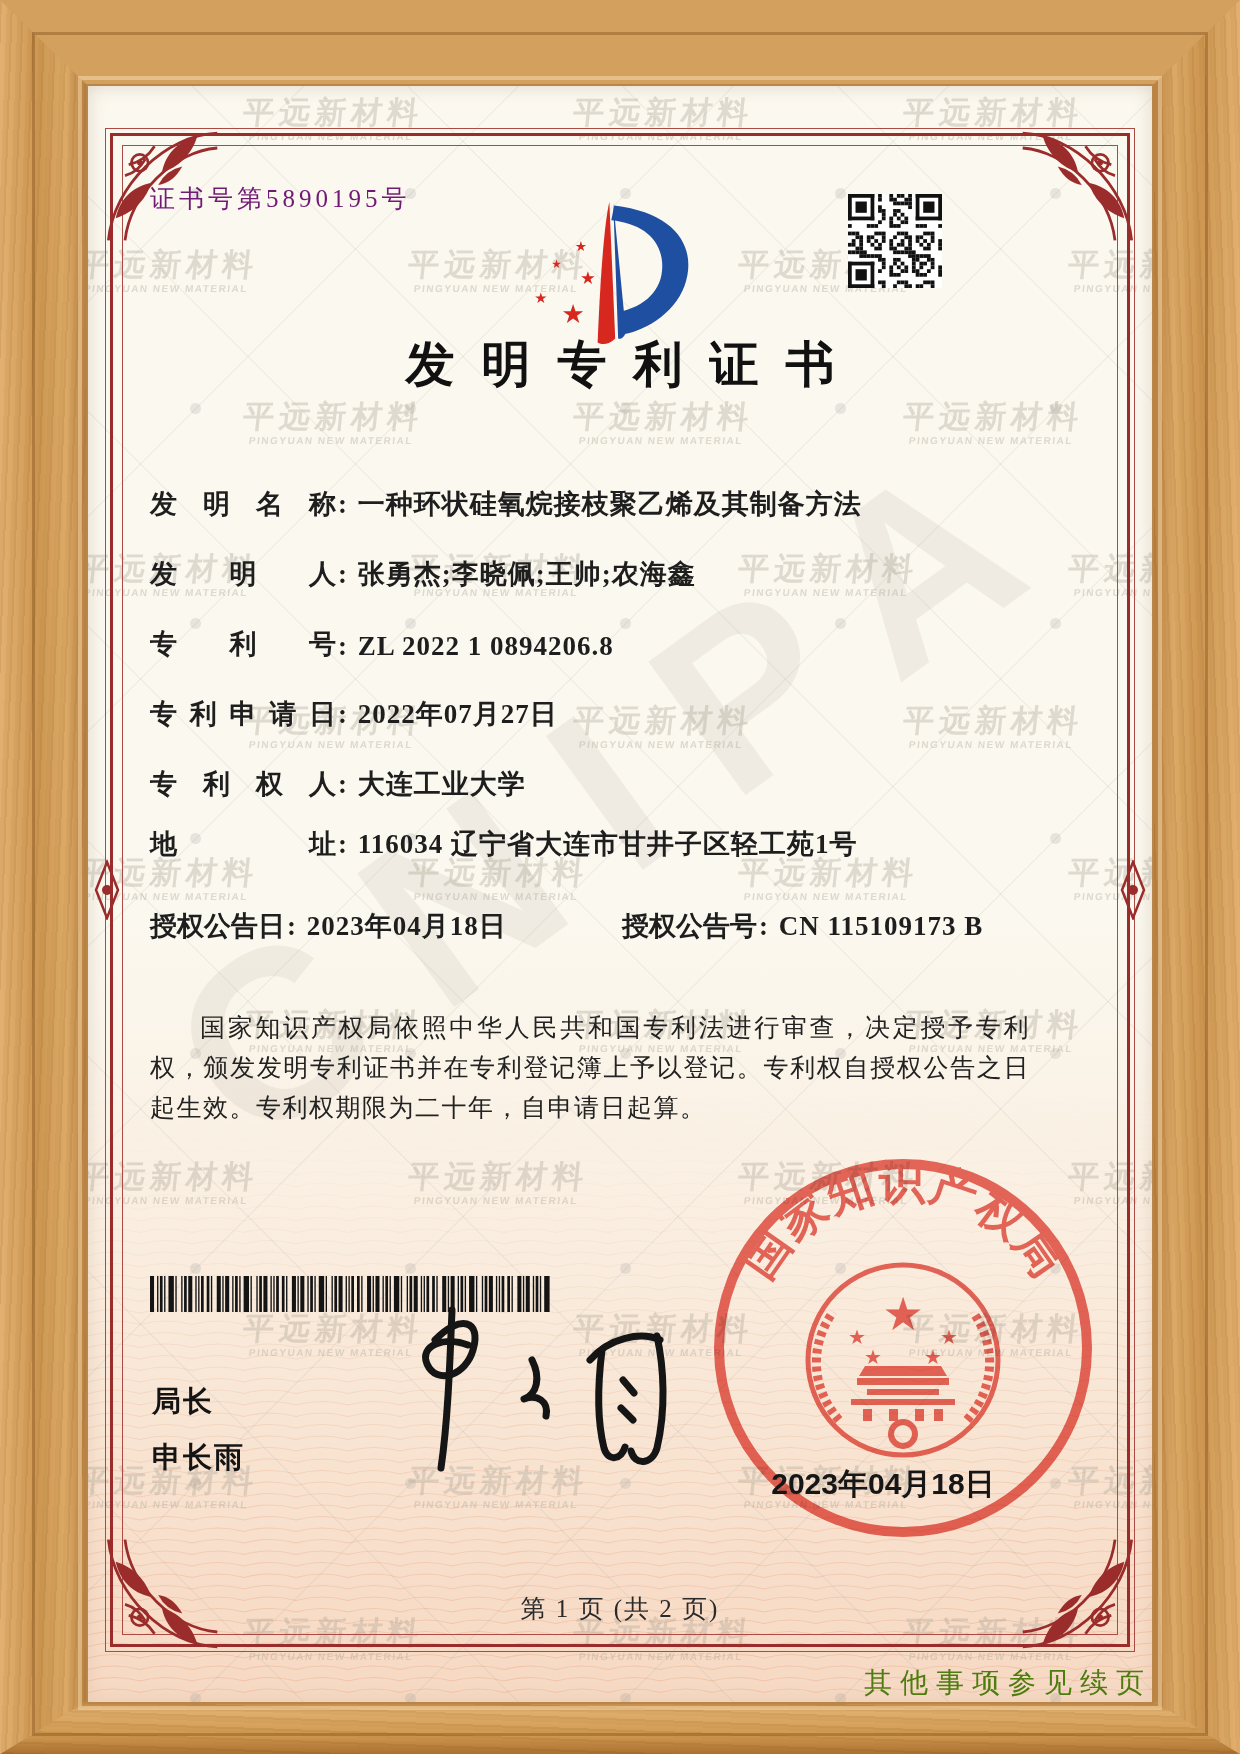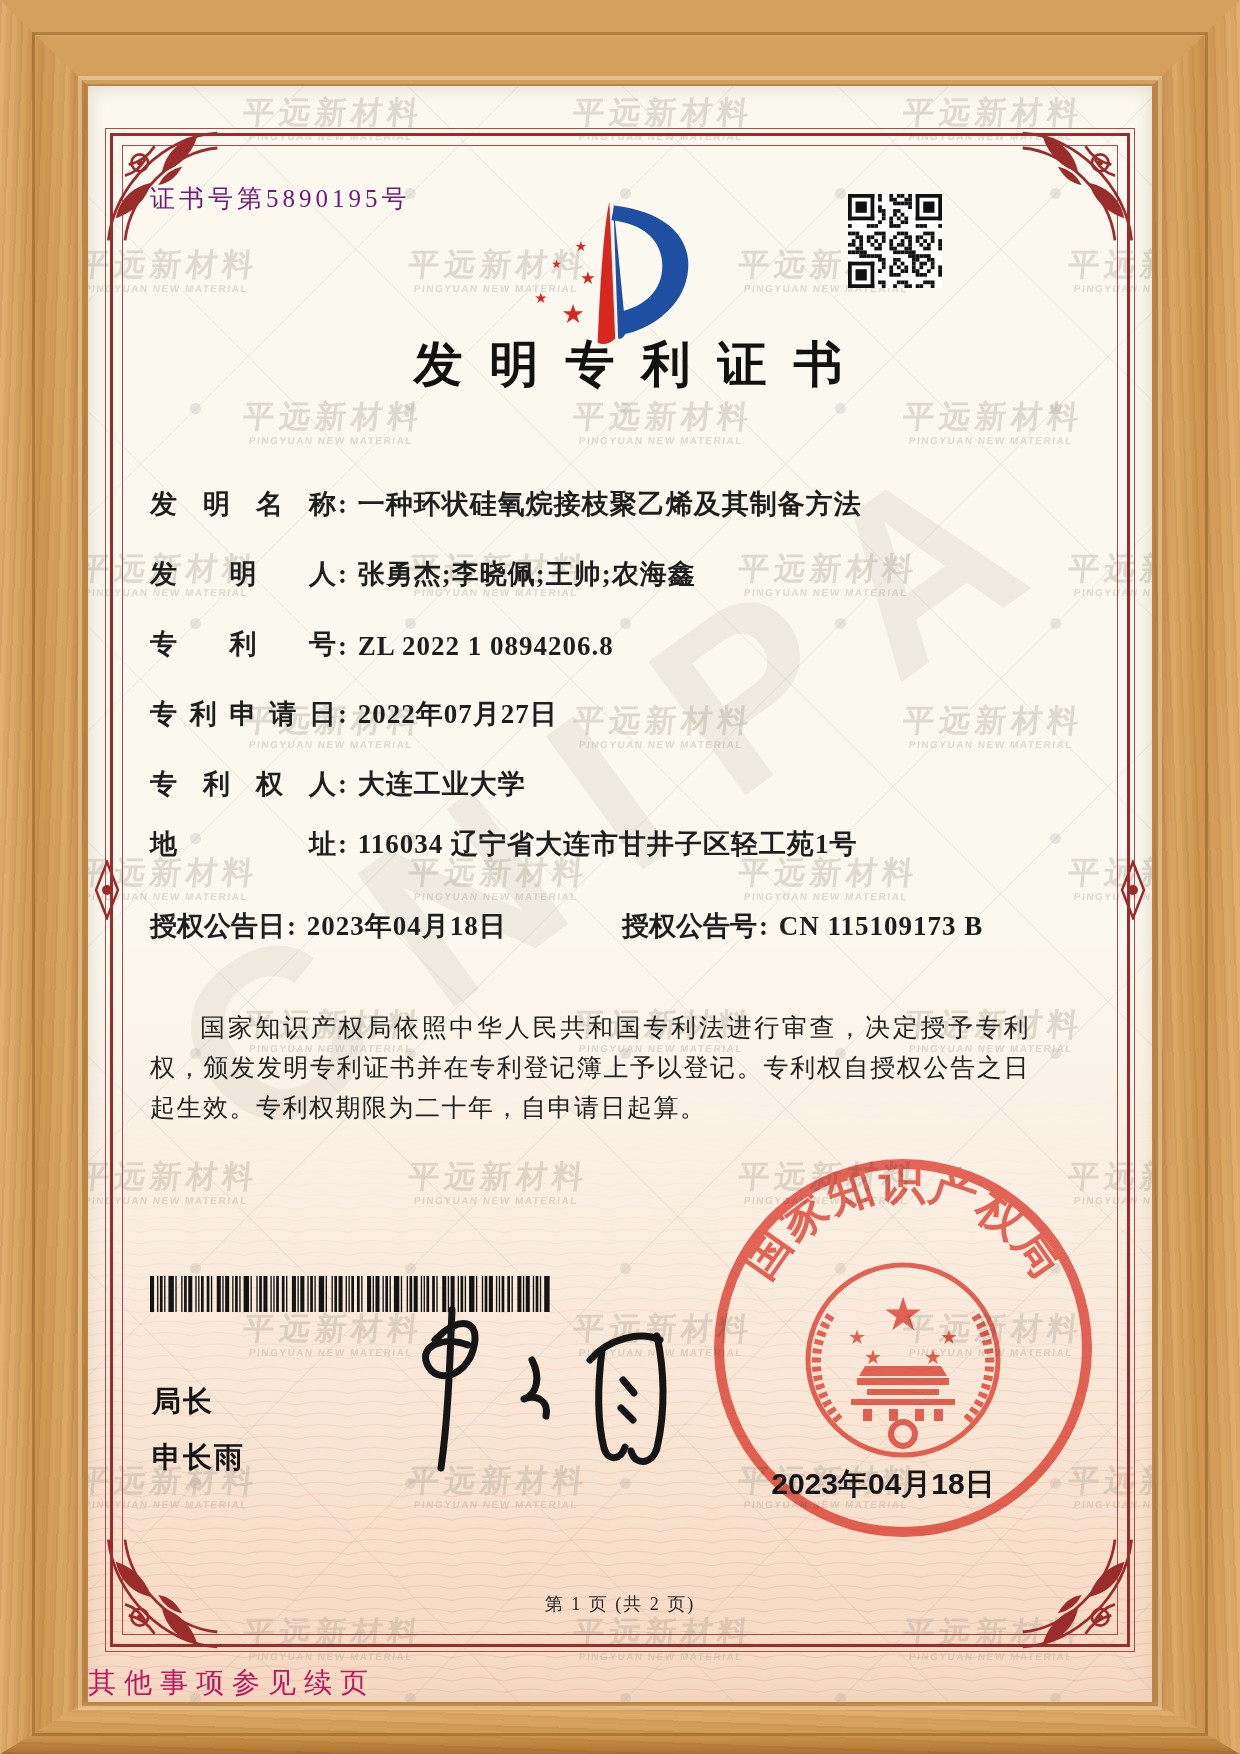--- a/index.html
+++ b/index.html
@@ -70,21 +70,21 @@
   .c-tr{right:13px;top:38px;transform:scaleX(-1);}
   .c-bl{left:13px;bottom:46px;transform:scaleY(-1);}
   .c-br{right:13px;bottom:46px;transform:scale(-1,-1);}
   .mid-orn{position:absolute;width:30px;height:60px;top:774px;}
   .m-l{left:4px;} .m-r{right:4px;}
   
   .cert-no{position:absolute;left:62px;top:96px;font-size:25px;letter-spacing:4px;color:#701a75;}
   .logo{position:absolute;left:407px;top:106px;width:215px;height:166px;}
   .qr{position:absolute;left:760px;top:108px;width:94px;height:94px;background:#fff;}
   .title{position:absolute;left:0;top:246px;width:1064px;text-align:center;
-    font-size:49px;font-weight:bold;letter-spacing:27px;text-indent:27px;color:#111;margin-left:8px;}
+    font-size:49px;font-weight:bold;letter-spacing:27px;text-indent:27px;color:#111;}
   .fields{position:absolute;left:62px;top:400px;width:950px;}
   .f-row{position:absolute;left:0;font-size:27px;color:#1e1e1e;white-space:nowrap;font-weight:bold;}
   .f-label{display:inline-block;width:186px;text-align:justify;text-align-last:justify;
     text-justify:inter-character;vertical-align:bottom;}
   .f-colon{margin:0 4px 0 2px;}
   .f-value{letter-spacing:1px;}
   .grant-row{position:absolute;left:62px;top:822px;width:950px;font-size:27px;color:#1e1e1e;white-space:nowrap;font-weight:bold;}
   .grant-2{position:absolute;left:472px;top:0;}
   .paras{position:absolute;left:62px;top:922px;width:880px;font-size:25px;line-height:40px;
     color:#222;text-align:justify;font-style:normal;}
@@ -93,23 +93,23 @@
   .director-label{position:absolute;left:64px;top:1296px;font-family:Liberation Mono, monospace;
     font-size:29px;font-weight:bold;color:#141414;letter-spacing:2px;}
   .director-name{position:absolute;left:64px;top:1352px;font-family:"Liberation Sans","DejaVu Sans",sans-serif;
     font-size:29px;font-weight:bold;color:#141414;letter-spacing:2px;}
   .signature{position:absolute;left:252px;top:1212px;width:400px;height:185px;}
   .seal{position:absolute;left:615px;top:1062px;width:400px;height:400px;
     opacity:.88;mix-blend-mode:multiply;}
   .seal-date{position:absolute;left:630px;top:1378px;width:330px;text-align:center;
     font-family:"Liberation Sans","DejaVu Sans",sans-serif;font-size:30px;font-weight:bold;color:#161616;}
   .page-footer{position:absolute;left:0;top:1506px;width:1064px;text-align:center;
-    font-size:18px;color:#2a2a2a;letter-spacing:2px;}
-  .cont-note{position:absolute;left:0;top:1578px;width:1064px;text-align:left;
-    font-size:28px;color:#be185d;letter-spacing:8px;}
+    font-size:25px;color:#2a2a2a;letter-spacing:2px;}
+  .cont-note{position:absolute;left:0;top:1578px;width:1064px;text-align:right;
+    font-size:28px;color:#4d7c0f;letter-spacing:8px;}
 </style>
 </head>
 <body>
 
 <svg width="0" height="0" style="position:absolute" aria-hidden="true">
   <defs>
     <symbol id="corner-fl" viewBox="0 0 130 130">
       <g fill="none" stroke="#9b2c2c" stroke-width="3">
         <path d="M126,10 C70,12 14,66 8,126"></path>
         <path d="M126,26 C78,30 32,76 26,126"></path>

